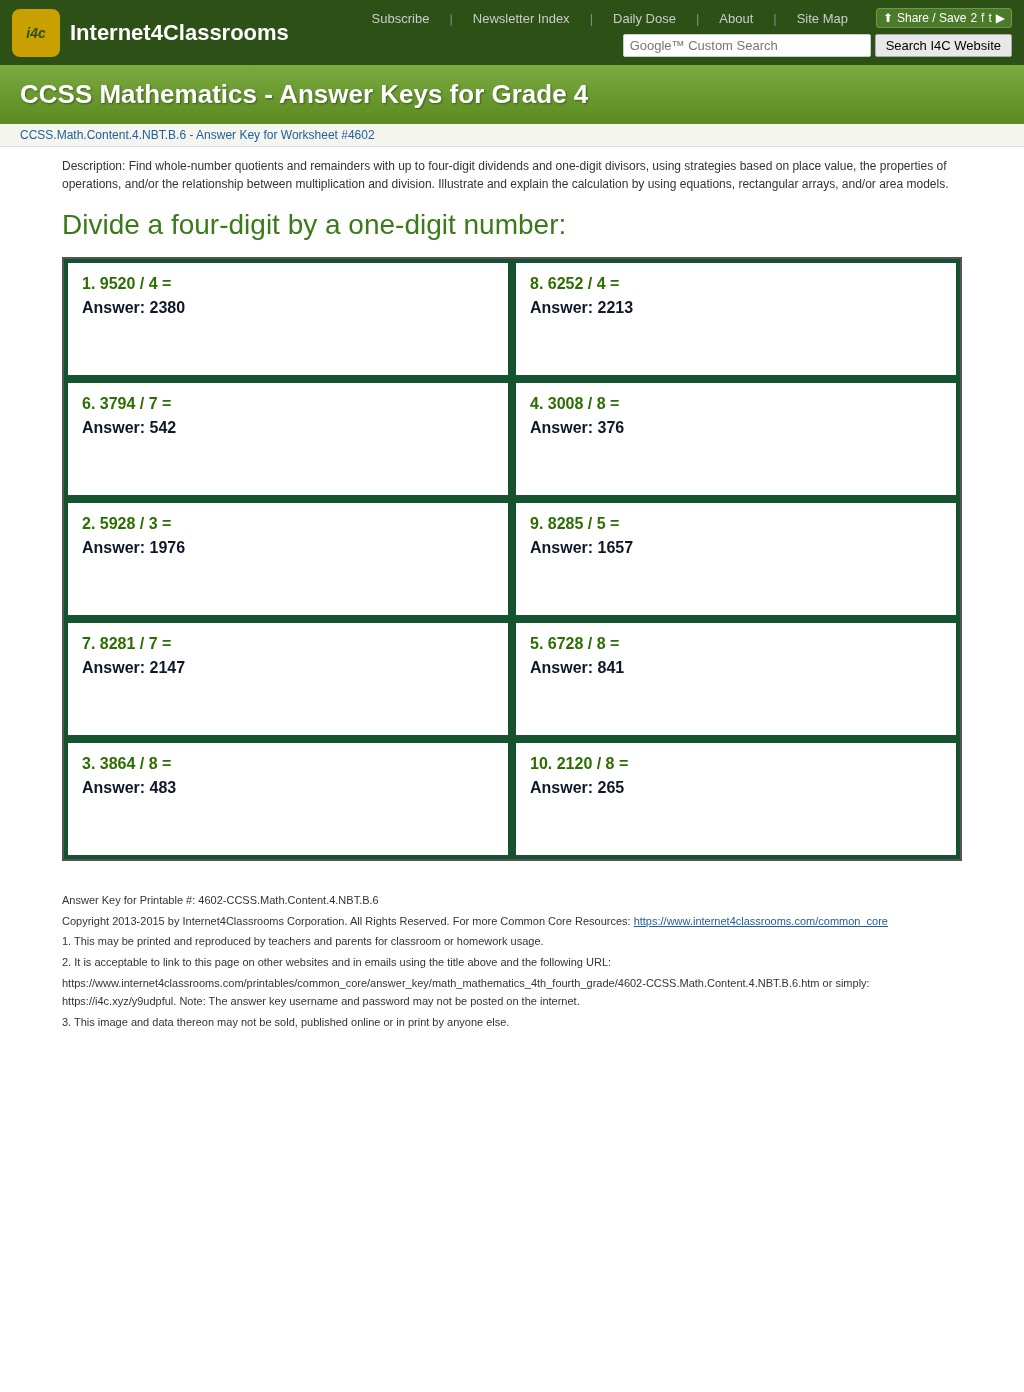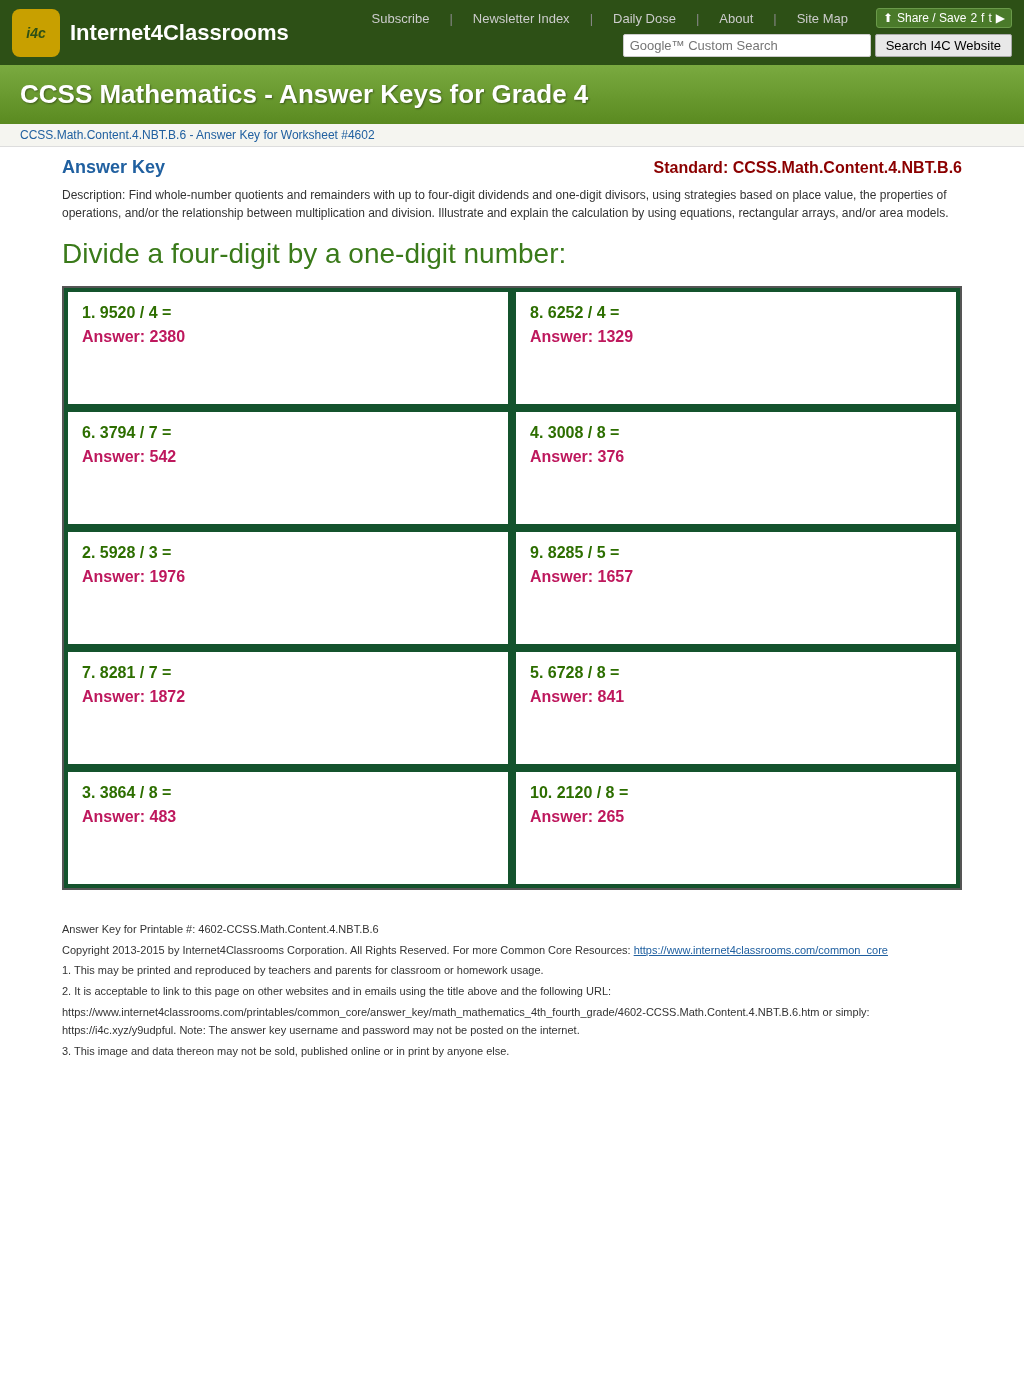--- a/index.html
+++ b/index.html
@@ -159,21 +159,21 @@
       min-height: 120px;
       vertical-align: top;
     }
     .problem-number {
       color: #2d6e00;
       font-size: 16px;
       font-weight: bold;
       margin-bottom: 6px;
     }
     .problem-answer {
-      color: #be185d;
+      color: #0f172a;
       font-size: 16px;
       font-weight: bold;
     }
 
     
     #footer {
       padding: 10px 20px;
       font-size: 11px;
       color: #333;
       line-height: 1.7;
@@ -222,55 +222,51 @@
 
 <div id="banner">
   <div id="page-title">CCSS Mathematics - Answer Keys for Grade 4</div>
 </div>
 
 <div id="breadcrumb">
   <a>CCSS.Math.Content.4.NBT.B.6 - Answer Key for Worksheet #4602</a>
 </div>
 
 <div id="content">
-  <div id="answer-key-header">
-    <span id="answer-key-label">Answer Key</span>
-    <span id="standard-label">Standard: CCSS.Math.Content.4.NBT.B.6</span>
-  </div>
   <div id="description">Description: Find whole-number quotients and remainders with up to four-digit dividends and one-digit divisors, using strategies based on place value, the properties of operations, and/or the relationship between multiplication and division. Illustrate and explain the calculation by using equations, rectangular arrays, and/or area models.</div>
   <div id="worksheet-title">Divide a four-digit by a one-digit number:</div>
 
   <div id="problem-grid">
   <div class="problem-cell">
     <div class="problem-number">1. 9520 / 4 =</div>
     <div class="problem-answer">Answer: 2380</div>
   </div>
       <div class="problem-cell">
     <div class="problem-number">8. 6252 / 4 =</div>
-    <div class="problem-answer">Answer: 1329</div>
+    <div class="problem-answer">Answer: 2213</div>
   </div>
       <div class="problem-cell">
     <div class="problem-number">6. 3794 / 7 =</div>
     <div class="problem-answer">Answer: 542</div>
   </div>
       <div class="problem-cell">
     <div class="problem-number">4. 3008 / 8 =</div>
     <div class="problem-answer">Answer: 376</div>
   </div>
       <div class="problem-cell">
     <div class="problem-number">2. 5928 / 3 =</div>
     <div class="problem-answer">Answer: 1976</div>
   </div>
       <div class="problem-cell">
     <div class="problem-number">9. 8285 / 5 =</div>
     <div class="problem-answer">Answer: 1657</div>
   </div>
       <div class="problem-cell">
     <div class="problem-number">7. 8281 / 7 =</div>
-    <div class="problem-answer">Answer: 1872</div>
+    <div class="problem-answer">Answer: 2147</div>
   </div>
       <div class="problem-cell">
     <div class="problem-number">5. 6728 / 8 =</div>
     <div class="problem-answer">Answer: 841</div>
   </div>
       <div class="problem-cell">
     <div class="problem-number">3. 3864 / 8 =</div>
     <div class="problem-answer">Answer: 483</div>
   </div>
       <div class="problem-cell">

